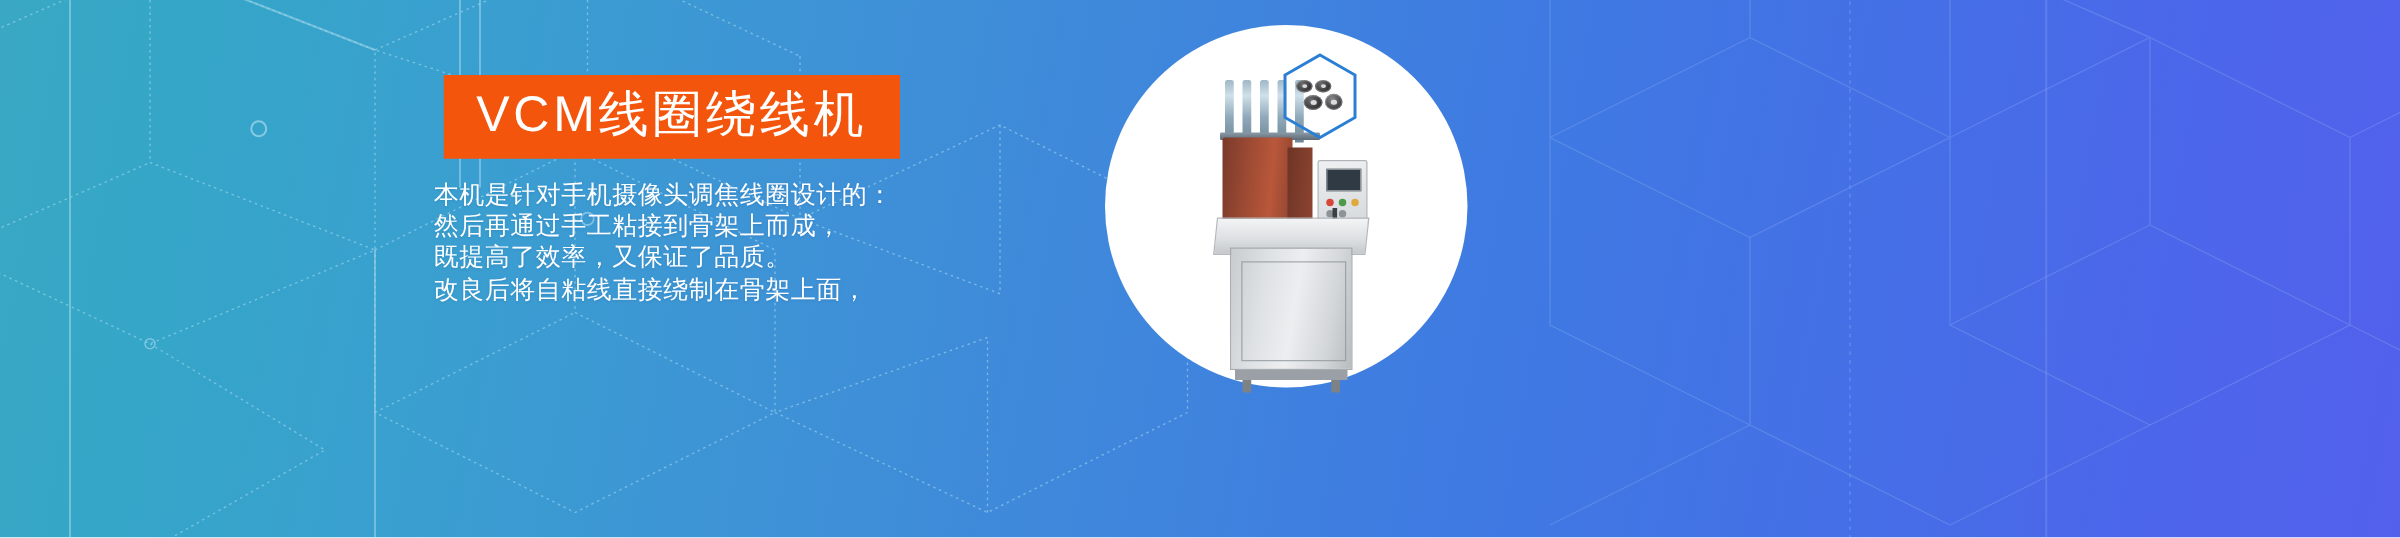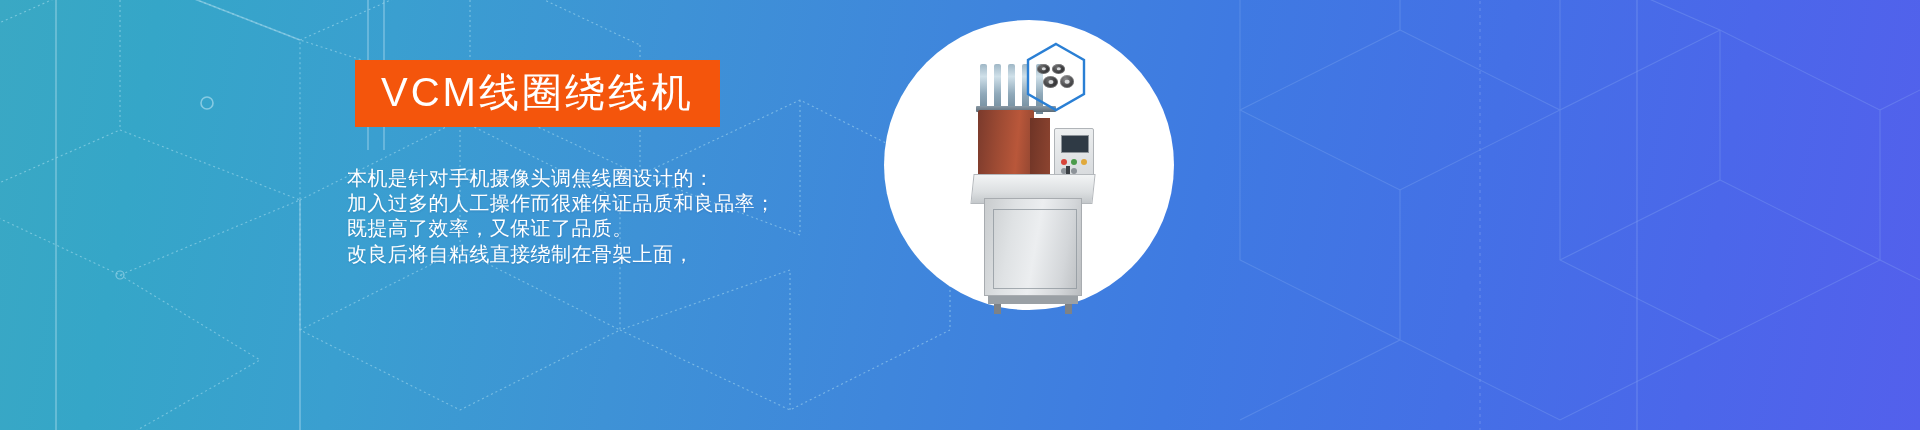--- a/index.html
+++ b/index.html
@@ -53,21 +53,21 @@
     display:block;
     color:#ffffff;
     font-size:40px;
     line-height:44px;
     letter-spacing:3px;
     font-weight:400;
     white-space:nowrap;
   }
 
   .desc {
-    margin-top:39px;
+    margin-top:17px;
     color:#ffffff;
   }
   .desc .line {
     display:block;
     font-size:20px;
     line-height:25.2px;
     letter-spacing:.4px;
     white-space:nowrap;
     color:#ffffff;
     text-shadow:0 1px 2px rgba(20,60,120,.18);
@@ -267,21 +267,21 @@
   </svg>
 
   <div class="content">
 
     <div class="title-box">
       <span class="title-text">VCM线圈绕线机</span>
     </div>
 
     <div class="desc">
       <span class="line">本机是针对手机摄像头调焦线圈设计的：</span>
-      <span class="line">加入过多的人工操作而很难保证品质和良品率；</span>
+      <span class="line">然后再通过手工粘接到骨架上而成，</span>
       <span class="line">既提高了效率，又保证了品质。</span>
       <span class="line">改良后将自粘线直接绕制在骨架上面，</span>
     </div>
   </div>
 
   <div class="product">
 
     <div class="product-circle"></div>
 
     <div class="machine">

